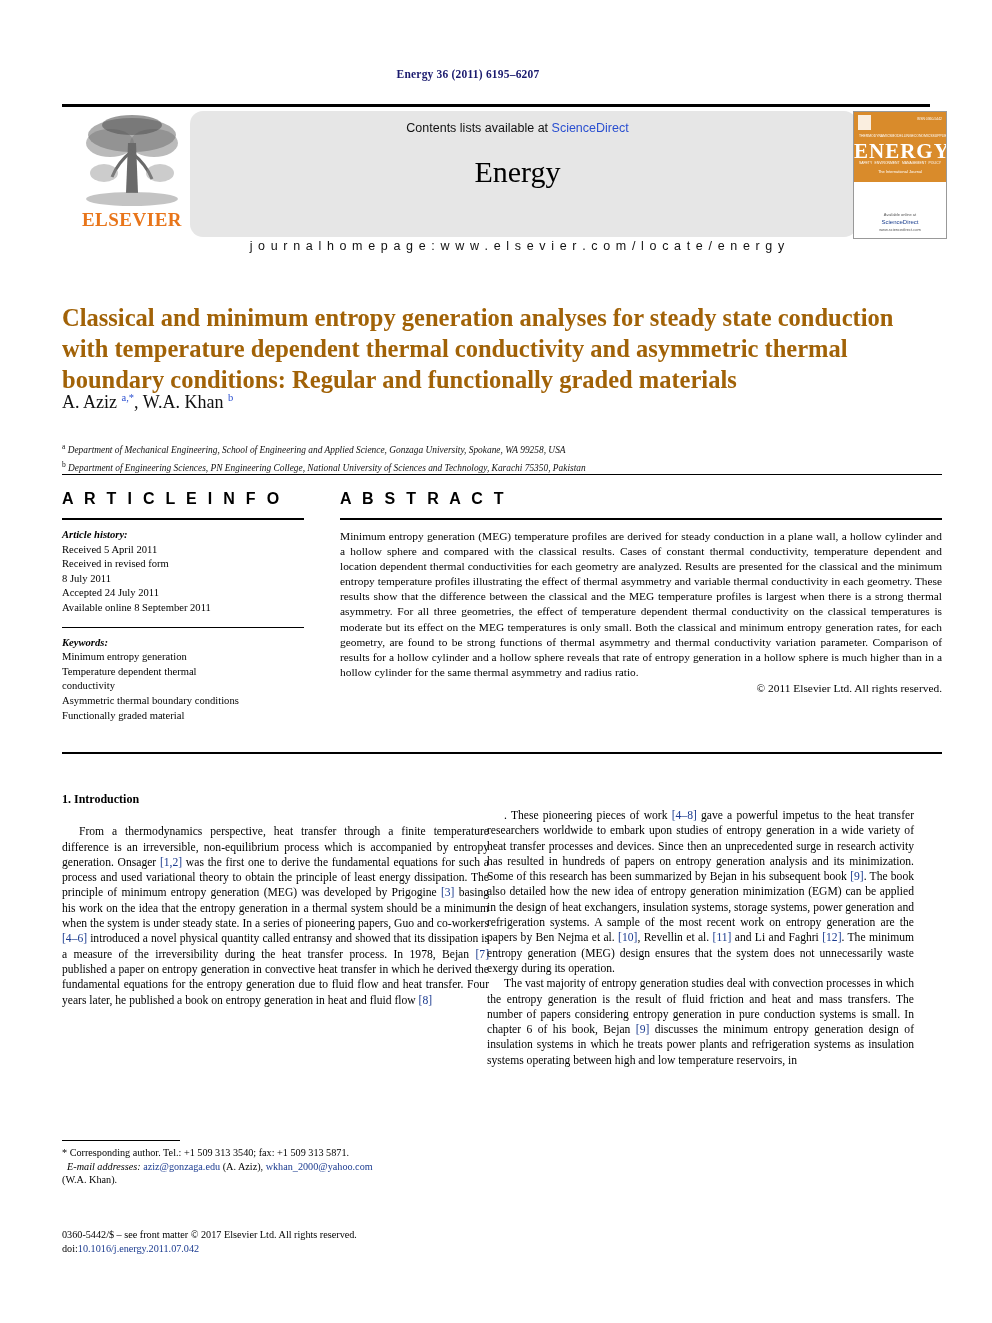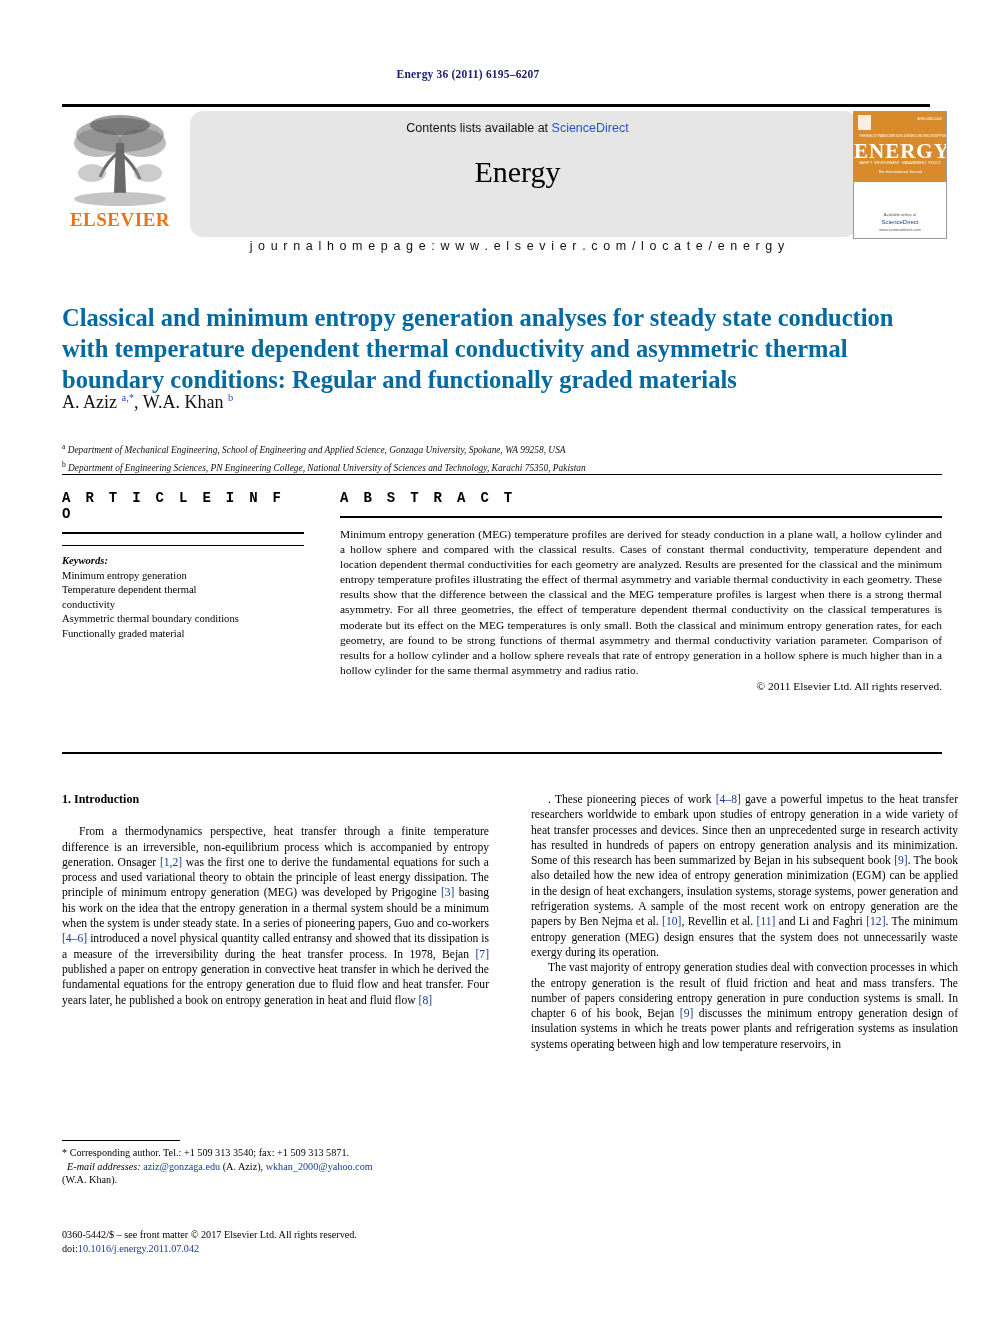--- a/index.html
+++ b/index.html
@@ -42,21 +42,21 @@
     height: 132px;
     border-top: 3px solid #000;
   }
   .mast-inner {
     position: absolute;
     left: 0; top: 4px;
     width: 868px; height: 128px;
   }
   .elsevier-logo {
     position: absolute;
-    left: 0; top: 2px;
+    left: 12px; top: 2px;
     width: 118px; height: 124px;
   }
   .tree-box {
     position: absolute;
     left: 8px; top: 0;
     width: 100px; height: 96px;
     overflow: hidden;
   }
   .elsevier-word {
     position: absolute;
@@ -186,21 +186,21 @@
   }
   .cover-sd .big { font-size: 6px; color: #1b3f8f; }
 
   
   .title {
     position: absolute;
     left: 62px; top: 286px;
     width: 880px;
     font-size: 24.5px;
     line-height: 31px;
-    color: #0369a1;
+    color: #a16207;
   }
   .authors {
     position: absolute;
     left: 62px; top: 392px;
     width: 880px;
     font-size: 18px;
     color: #111;
   }
   .authors sup {
     font-size: 10.5px;
@@ -225,23 +225,23 @@
     width: 880px;
     border-top: 1px solid #000;
   }
   .band-bottom {
     position: absolute;
     left: 62px; top: 752px;
     width: 880px;
     border-top: 2px solid #000;
   }
   .sec-head {
-    font-family: Liberation Mono, monospace;
+    font-family: Liberation Sans, sans-serif;
     font-weight: bold;
-    font-size: 14px;
+    font-size: 16px;
     letter-spacing: 3.3px;
   }
   .info-col {
     position: absolute;
     left: 62px; top: 490px;
     width: 242px;
   }
   .info-rule {
     width: 242px;
     border-top: 2px solid #000;
@@ -282,21 +282,21 @@
   
   .col {
     position: absolute;
     top: 792px;
     width: 427px;
     font-size: 11.6px;
     line-height: 15.3px;
     text-align: justify;
   }
   .col-left { left: 62px; }
-  .col-right { left: 531px; }
+  .col-right { left: 487px; margin-top: 16px; }
   .h2 {
     font-weight: bold;
     font-size: 12px;
     margin: 0 0 17px 0;
   }
   .col p { margin: 0; text-indent: 17px; }
   .col p + p { margin-top: 0; }
   .ref { color: #1a3a8f; }
 
   
@@ -395,20 +395,28 @@
   <div class="affil">
     <div><sup>a</sup> <span>Department of Mechanical Engineering, School of Engineering and Applied Science, Gonzaga University, Spokane, WA 99258, USA</span></div>
     <div><sup>b</sup> <span>Department of Engineering Sciences, PN Engineering College, National University of Sciences and Technology, Karachi 75350, Pakistan</span></div>
   </div>
 
   <div class="band-top"></div>
 
   <div class="info-col">
     <div class="sec-head">A R T I C L E   I N F O</div>
     <div class="info-rule"></div>
+    <div class="info-body">
+      <div class="ital">Article history:</div>
+      <div>Received 5 April 2011</div>
+      <div>Received in revised form</div>
+      <div>8 July 2011</div>
+      <div>Accepted 24 July 2011</div>
+      <div>Available online 8 September 2011</div>
+    </div>
     <div class="kw-rule"></div>
     <div class="info-body">
       <div class="ital">Keywords:</div>
       <div>Minimum entropy generation</div>
       <div>Temperature dependent thermal</div>
       <div>conductivity</div>
       <div>Asymmetric thermal boundary conditions</div>
       <div>Functionally graded material</div>
     </div>
   </div>

